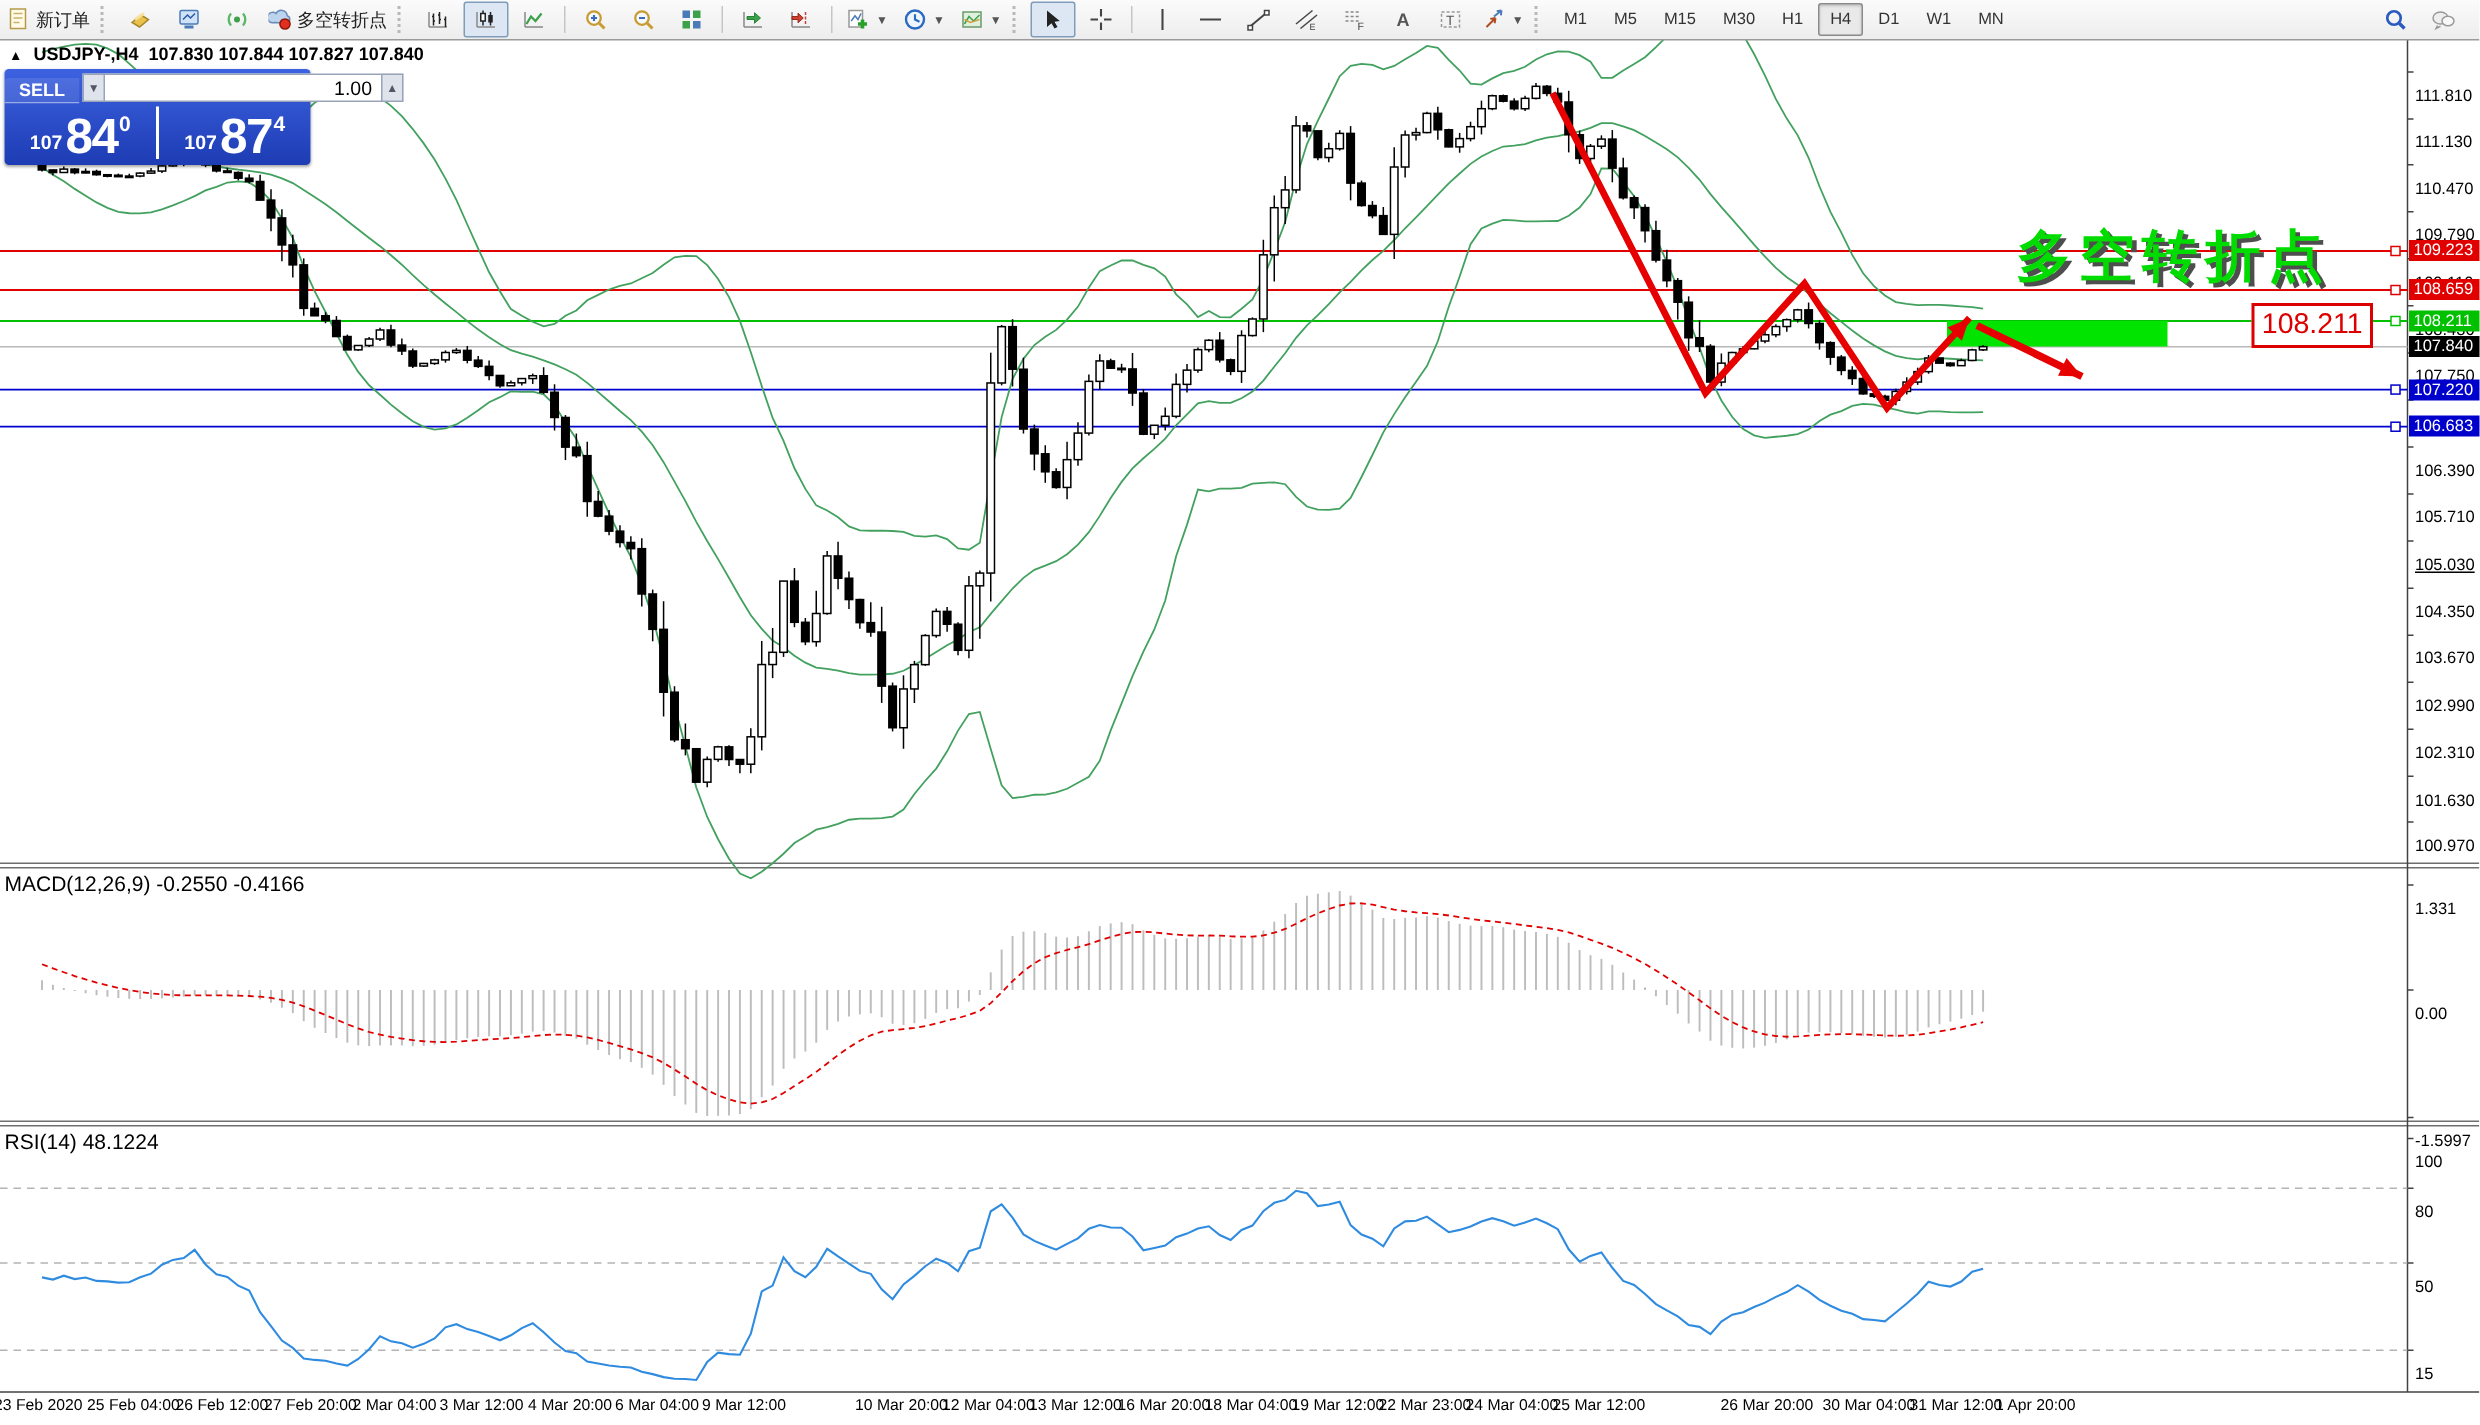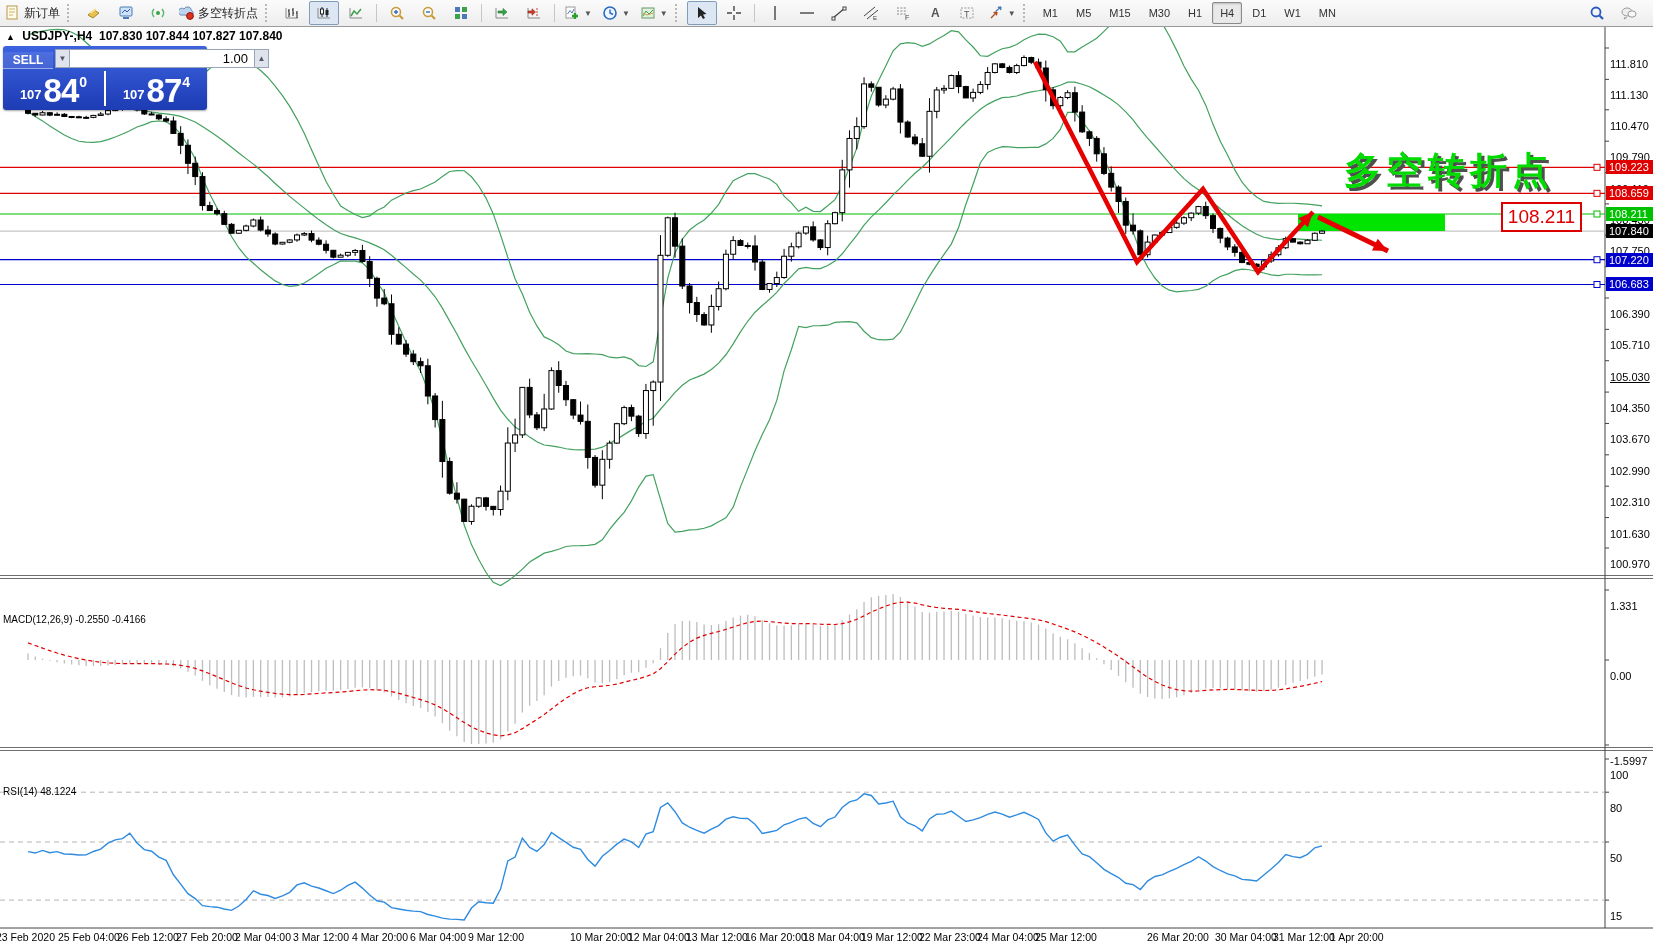--- a/index.html
+++ b/index.html
@@ -46,21 +46,21 @@
   .ocp-price .sup{font-size:14px;font-weight:bold;margin:0 0 16px 1px;}
   .ocp-div{width:2px;background:#fff;margin:2px 0 3px 0;}
 
   #turning-point{position:absolute;left:1344px;top:146px;z-index:6;
     font-size:37px;font-weight:900;letter-spacing:5px;color:#00dc00;
     text-shadow:3px 3px 0 #4e4e4e;white-space:nowrap;}
   #level-callout{position:absolute;left:1501px;top:202px;width:77px;height:26px;z-index:6;
     border:2px solid #dd0000;background:#fff;color:#dd0000;font-size:19px;
     display:flex;align-items:center;justify-content:center;}
 
-  #macd-label,#rsi-label{position:absolute;left:3px;font-size:10px;color:#000;z-index:6;margin-top:33px;}
+  #macd-label,#rsi-label{position:absolute;left:3px;font-size:14px;color:#000;z-index:6;}
   #macd-label{top:581px;}
   #rsi-label{top:753px;}
 
   .tick-label{position:absolute;left:1610px;font-size:11px;color:#000;z-index:4;white-space:nowrap;margin-top:16px;}
   .price-tag{position:absolute;left:1606px;height:14px;min-width:45px;padding:0 3px;z-index:5;
     color:#fff;font-size:11px;line-height:14px;}
   .time-label{position:absolute;top:931px;font-size:10.5px;color:#000;z-index:4;white-space:nowrap;}
 </style>
 </head>
 <body>

